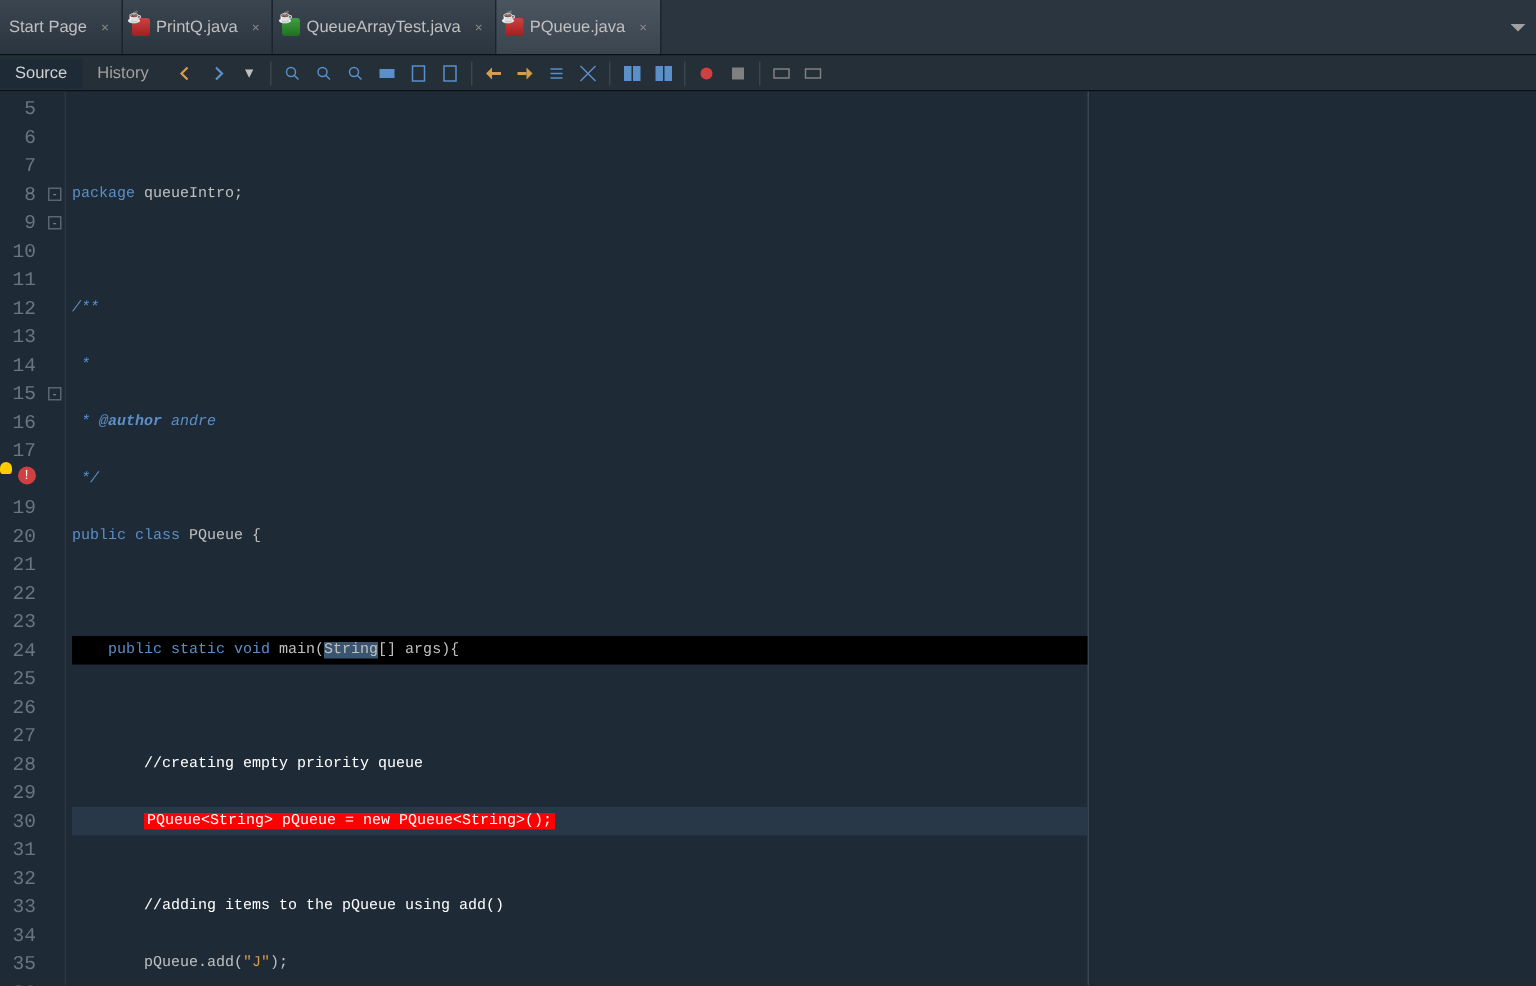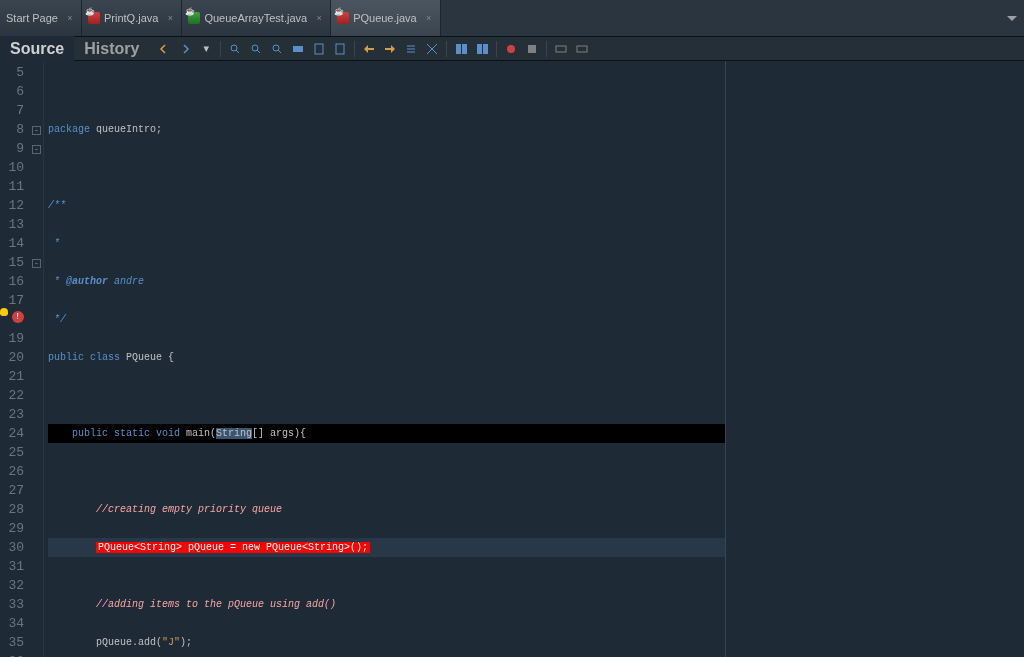--- a/index.html
+++ b/index.html
@@ -60,24 +60,23 @@
 }
 .sub-bar {
   display: flex;
   align-items: center;
   background: #252f38;
   height: 24px;
   border-bottom: 1px solid #0a1218;
 }
 .sub-tab {
   padding: 4px 10px;
-  font-size: 16px;
+  font-size: 11px;
   color: #a0a0a0;
   cursor: pointer;
-  font-weight: bold;
 }
 .sub-tab.active {
   background: #1e2b36;
   color: #d0d0d0;
 }
 .toolbar {
   display: flex;
   align-items: center;
   gap: 3px;
   padding-left: 6px;
@@ -132,21 +131,21 @@
   padding-top: 2px;
   padding-left: 4px;
   white-space: pre;
   position: relative;
   border-right: 1px solid #3a4550;
   max-width: 682px;
 }
 .kw { color: #5a8fc9; }
 .pkg { color: #c0c0c0; }
 .str { color: #d89b4a; }
-.cmt { color: #fca5a5; font-style: italic; }
+.cmt { color: #ffffff; }
 .doc { color: #5a8fc9; font-style: italic; }
 .docbold { color: #5a8fc9; font-weight: bold; font-style: italic; text-align: center; }
 .sel { background: #3a5570; }
 .err-line {
   background: #ff0000;
   color: #ffffff;
   padding: 0 2px;
 }
 .line-hl {
   background: #283848;

